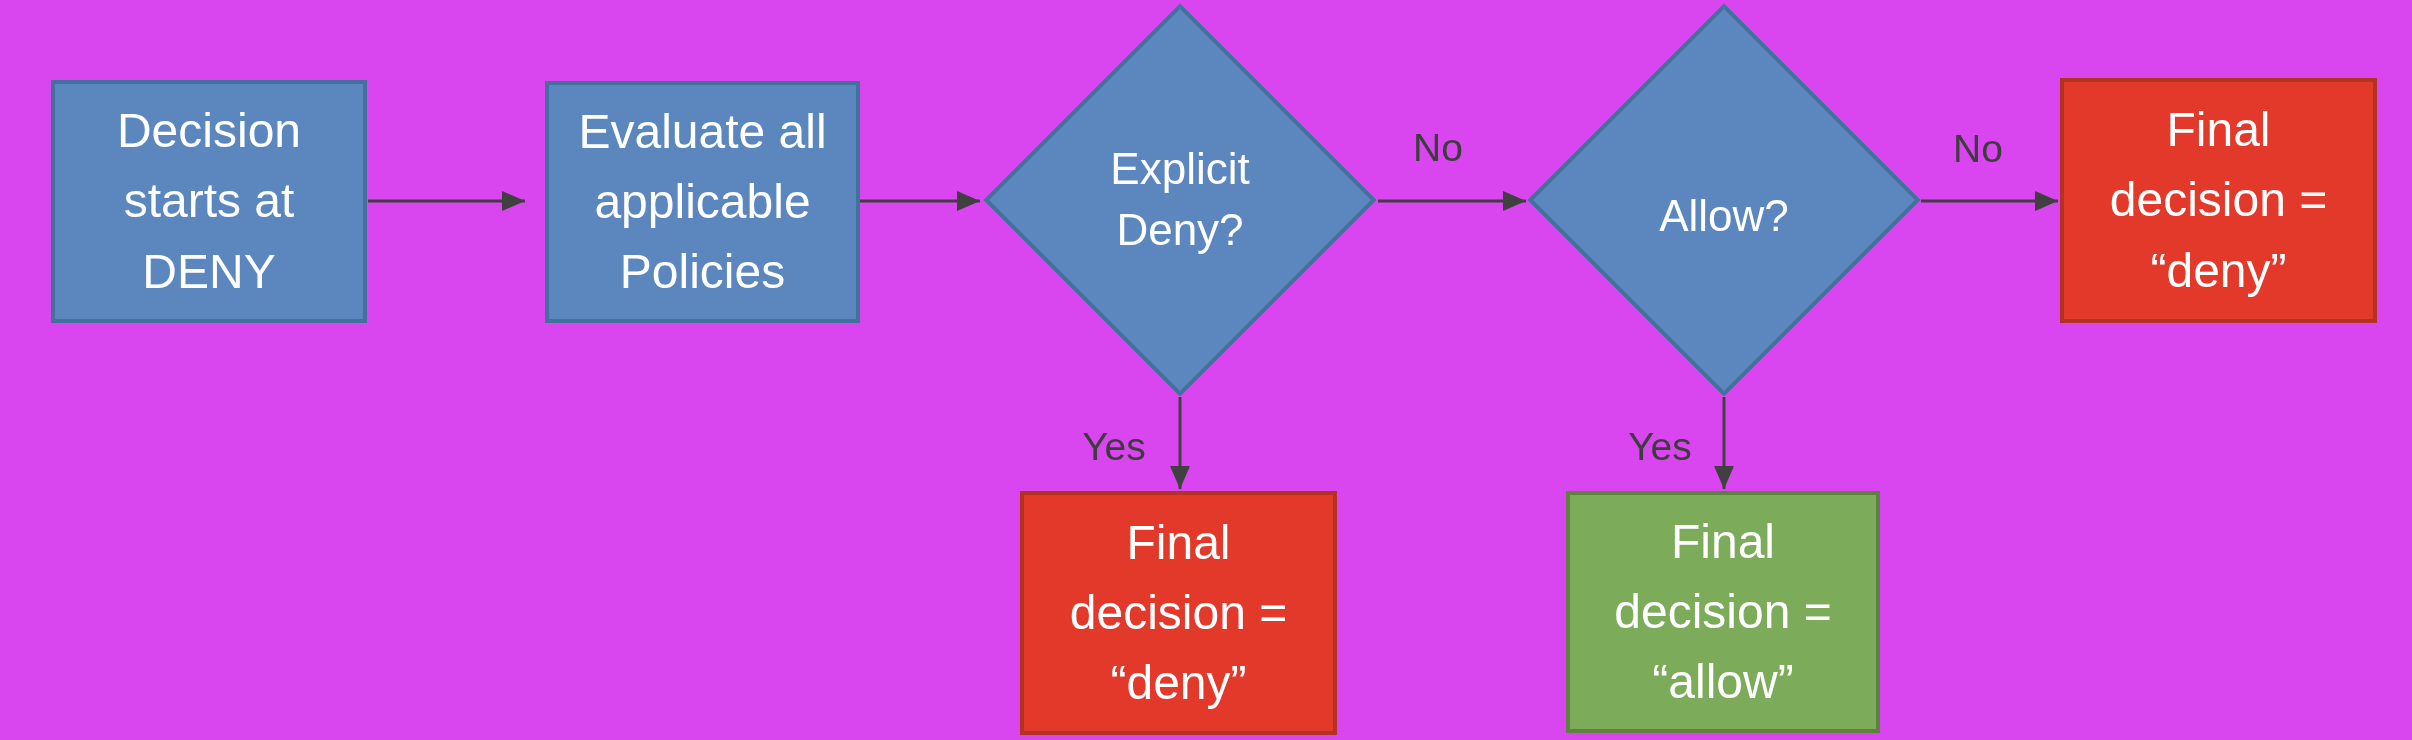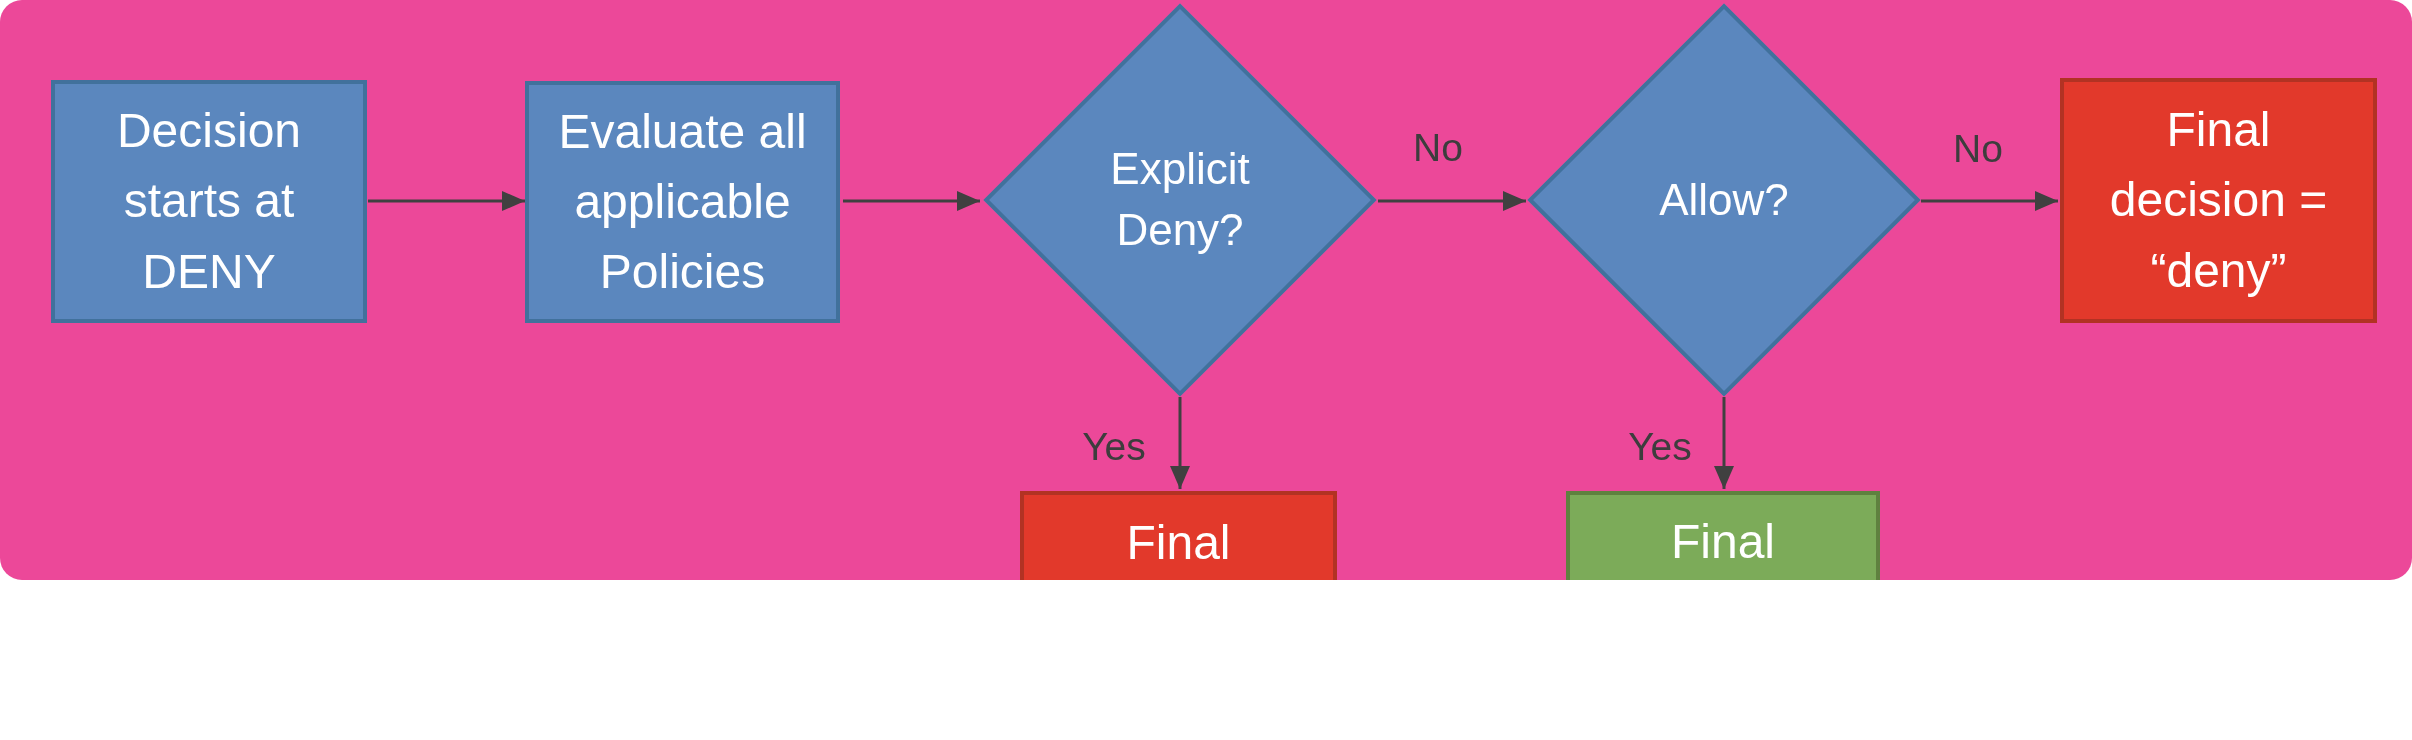--- a/index.html
+++ b/index.html
@@ -3,25 +3,24 @@
 <meta charset="utf-8">
 <style>
   html, body {
     margin: 0;
     padding: 0;
     background: #ffffff;
   }
   .canvas {
     position: relative;
     width: 2412px;
-    height: 580px;
-    background: #ec4899;
+    height: 740px;
+    background: #d946ef;
     overflow: hidden;
     font-family: "Liberation Sans", sans-serif;
-    border-radius: 22px;
   }
   .edges-svg {
     position: absolute;
     left: 0; top: 0;
     width: 2412px;
     height: 740px;
   }
   .edges-svg line {
     stroke: #404040;
     stroke-width: 3;
@@ -47,21 +46,21 @@
   .deny {
     background: #E2392B;
     border: 4px solid #B23223;
   }
   .allow {
     background: #7CAB59;
     border: 4px solid #5F813F;
   }
   
   #n-start    { left: 51px;   top: 80px;  width: 316px; height: 243px; }
-  #n-evaluate { left: 525px;  top: 81px;  width: 315px; height: 242px; }
+  #n-evaluate { left: 545px;  top: 81px;  width: 315px; height: 242px; }
   #n-deny-r   { left: 2060px; top: 78px;  width: 317px; height: 245px; }
   #n-deny-b   { left: 1020px; top: 491px; width: 317px; height: 244px; }
   #n-allow-b  { left: 1566px; top: 491px; width: 314px; height: 242px; }
   
   .diamond-shape {
     position: absolute;
     box-sizing: border-box;
     width: 278px;
     height: 278px;
     background: #5B87BE;
@@ -73,21 +72,21 @@
   .diamond-label {
     position: absolute;
     transform: translate(-50%, -50%);
     text-align: center;
     color: #ffffff;
     font-size: 44px;
     line-height: 1.38;
     white-space: pre-line;
   }
   #dl-explicit { left: 1180px; top: 200px; }
-  #dl-allow    { left: 1724px; top: 200px; }
+  #dl-allow    { left: 1724px; top: 216px; }
   
   .edge-label {
     position: absolute;
     transform: translate(-50%, -50%);
     color: #3D3D3D;
     font-size: 39px;
     line-height: 1;
   }
   #el-no1  { left: 1438px; top: 147px; }
   #el-no2  { left: 1978px; top: 148px; }

